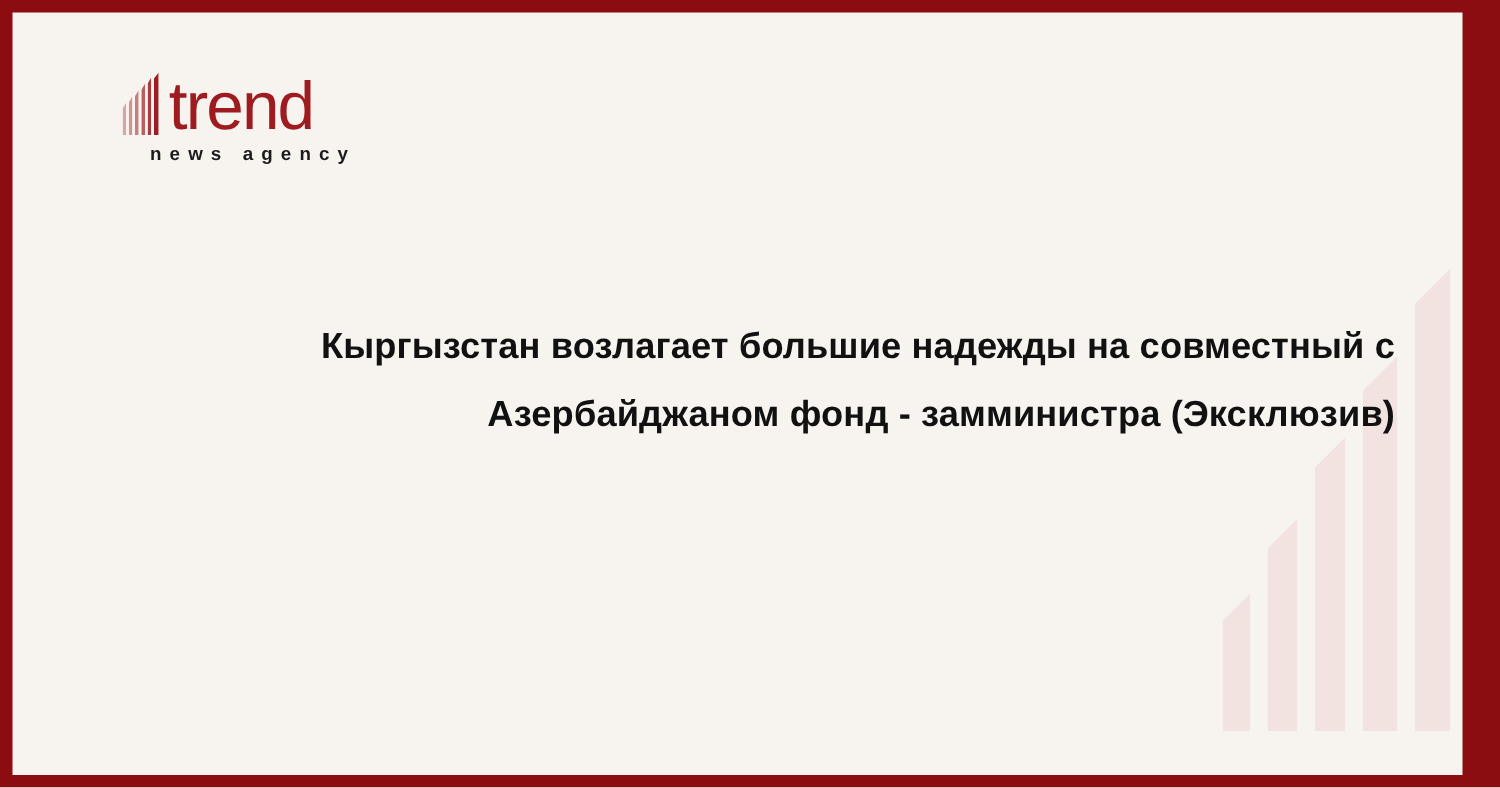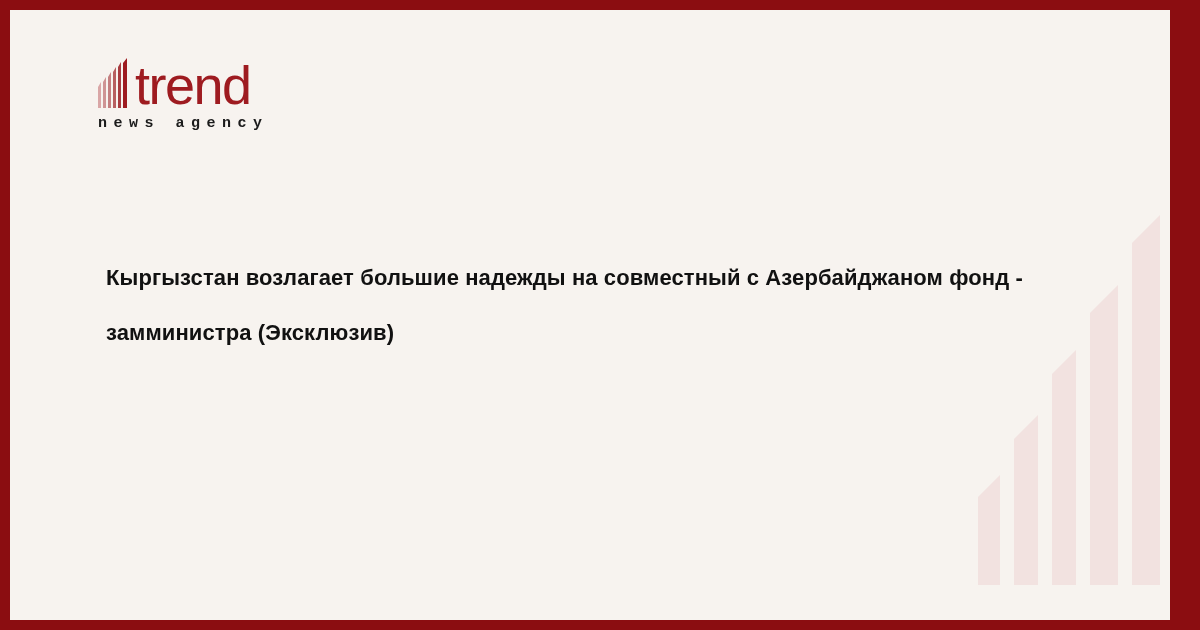--- a/index.html
+++ b/index.html
@@ -73,40 +73,41 @@
     line-height: 50px;
     font-weight: 400;
     color: #9e1b20;
     letter-spacing: -1.5px;
     position: relative;
     top: 2px;
     margin-top: 39px;
   }
   .logo-sub {
     margin-top: 7px;
-    margin-left: 0;
-    font-family: Liberation Mono, monospace;
+    margin-left: 22px;
+    font-family: Liberation Sans, sans-serif;
     font-size: 15px;
     font-weight: 700;
     letter-spacing: 6.5px;
     color: #1b1b1b;
   }
 
   
   .headline {
     position: absolute;
     left: 96px;
     top: 240px;
     width: 1010px;
     font-family: "Liberation Sans", sans-serif;
-    font-size: 22px;
+    font-size: 29px;
     line-height: 55px;
     font-weight: 700;
     color: #111111;
     letter-spacing: 0.1px;
+    text-align: right;
   }
 </style>
 </head>
 <body>
 
 <div class="card">
   <div class="card-inner">
 
     <div class="watermark" id="watermark">
         <div class="wm-bar" style="left: 8px; width: 22px; height: 110px; background: rgb(242, 226, 224); clip-path: polygon(0px 22px, 100% 0px, 100% 100%, 0px 100%);"></div>

